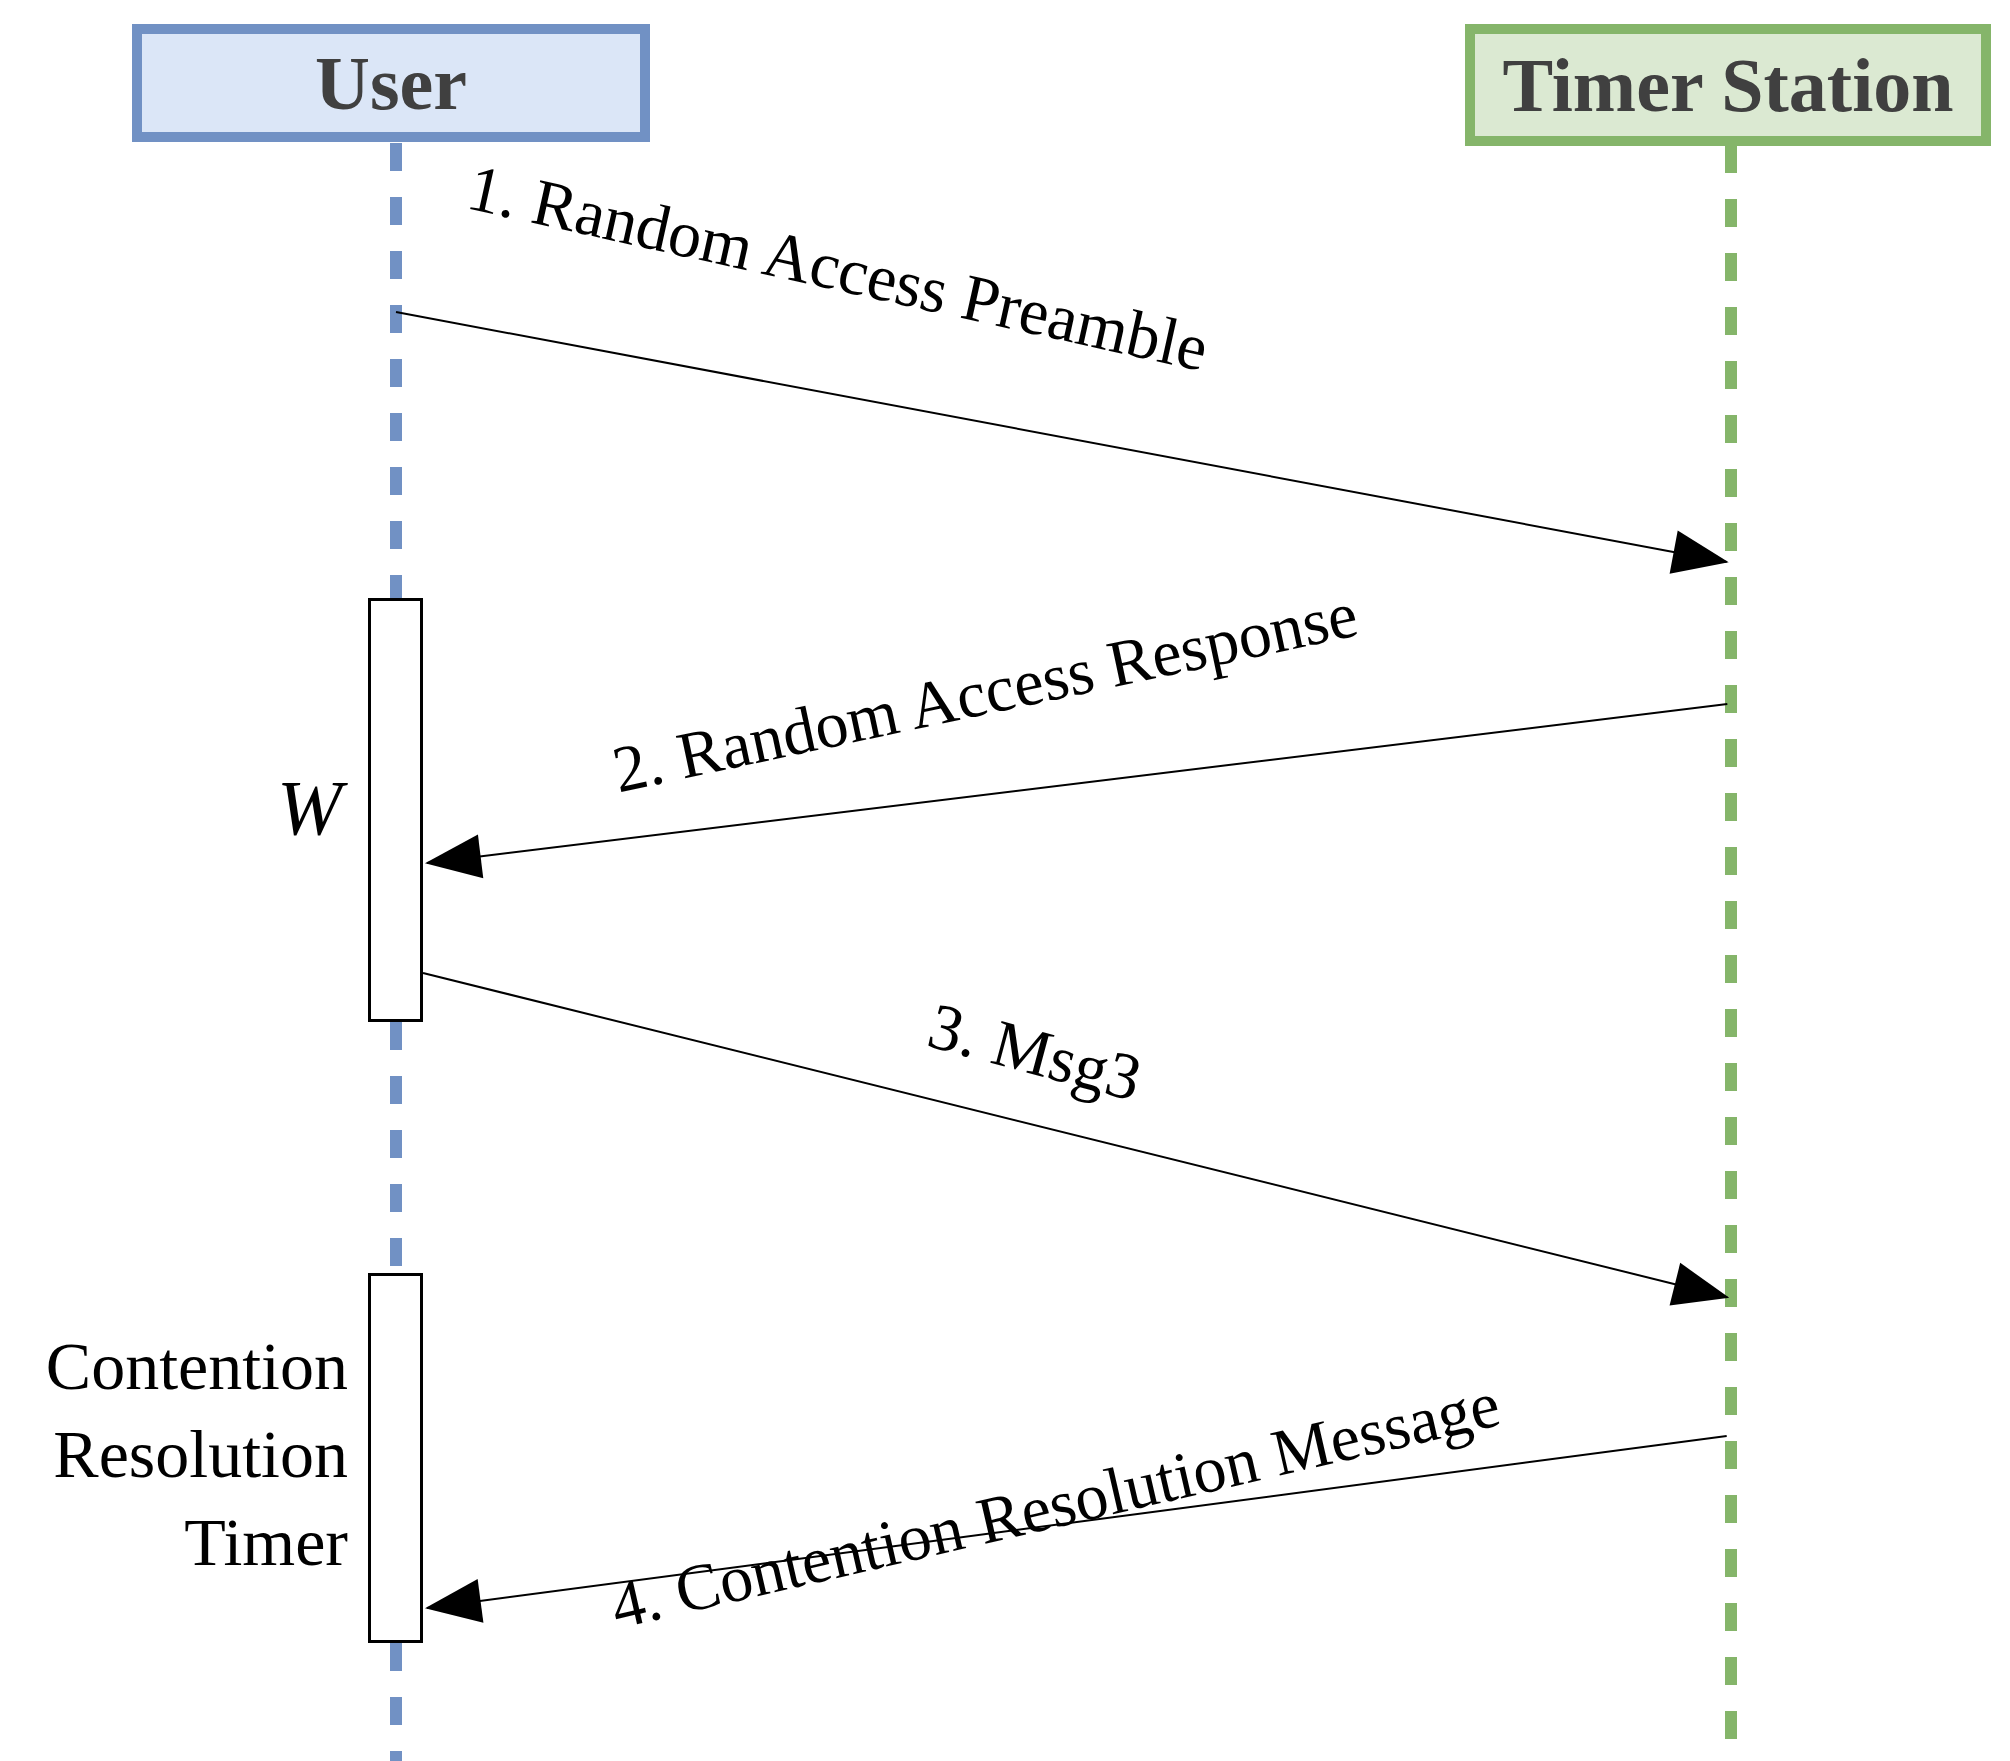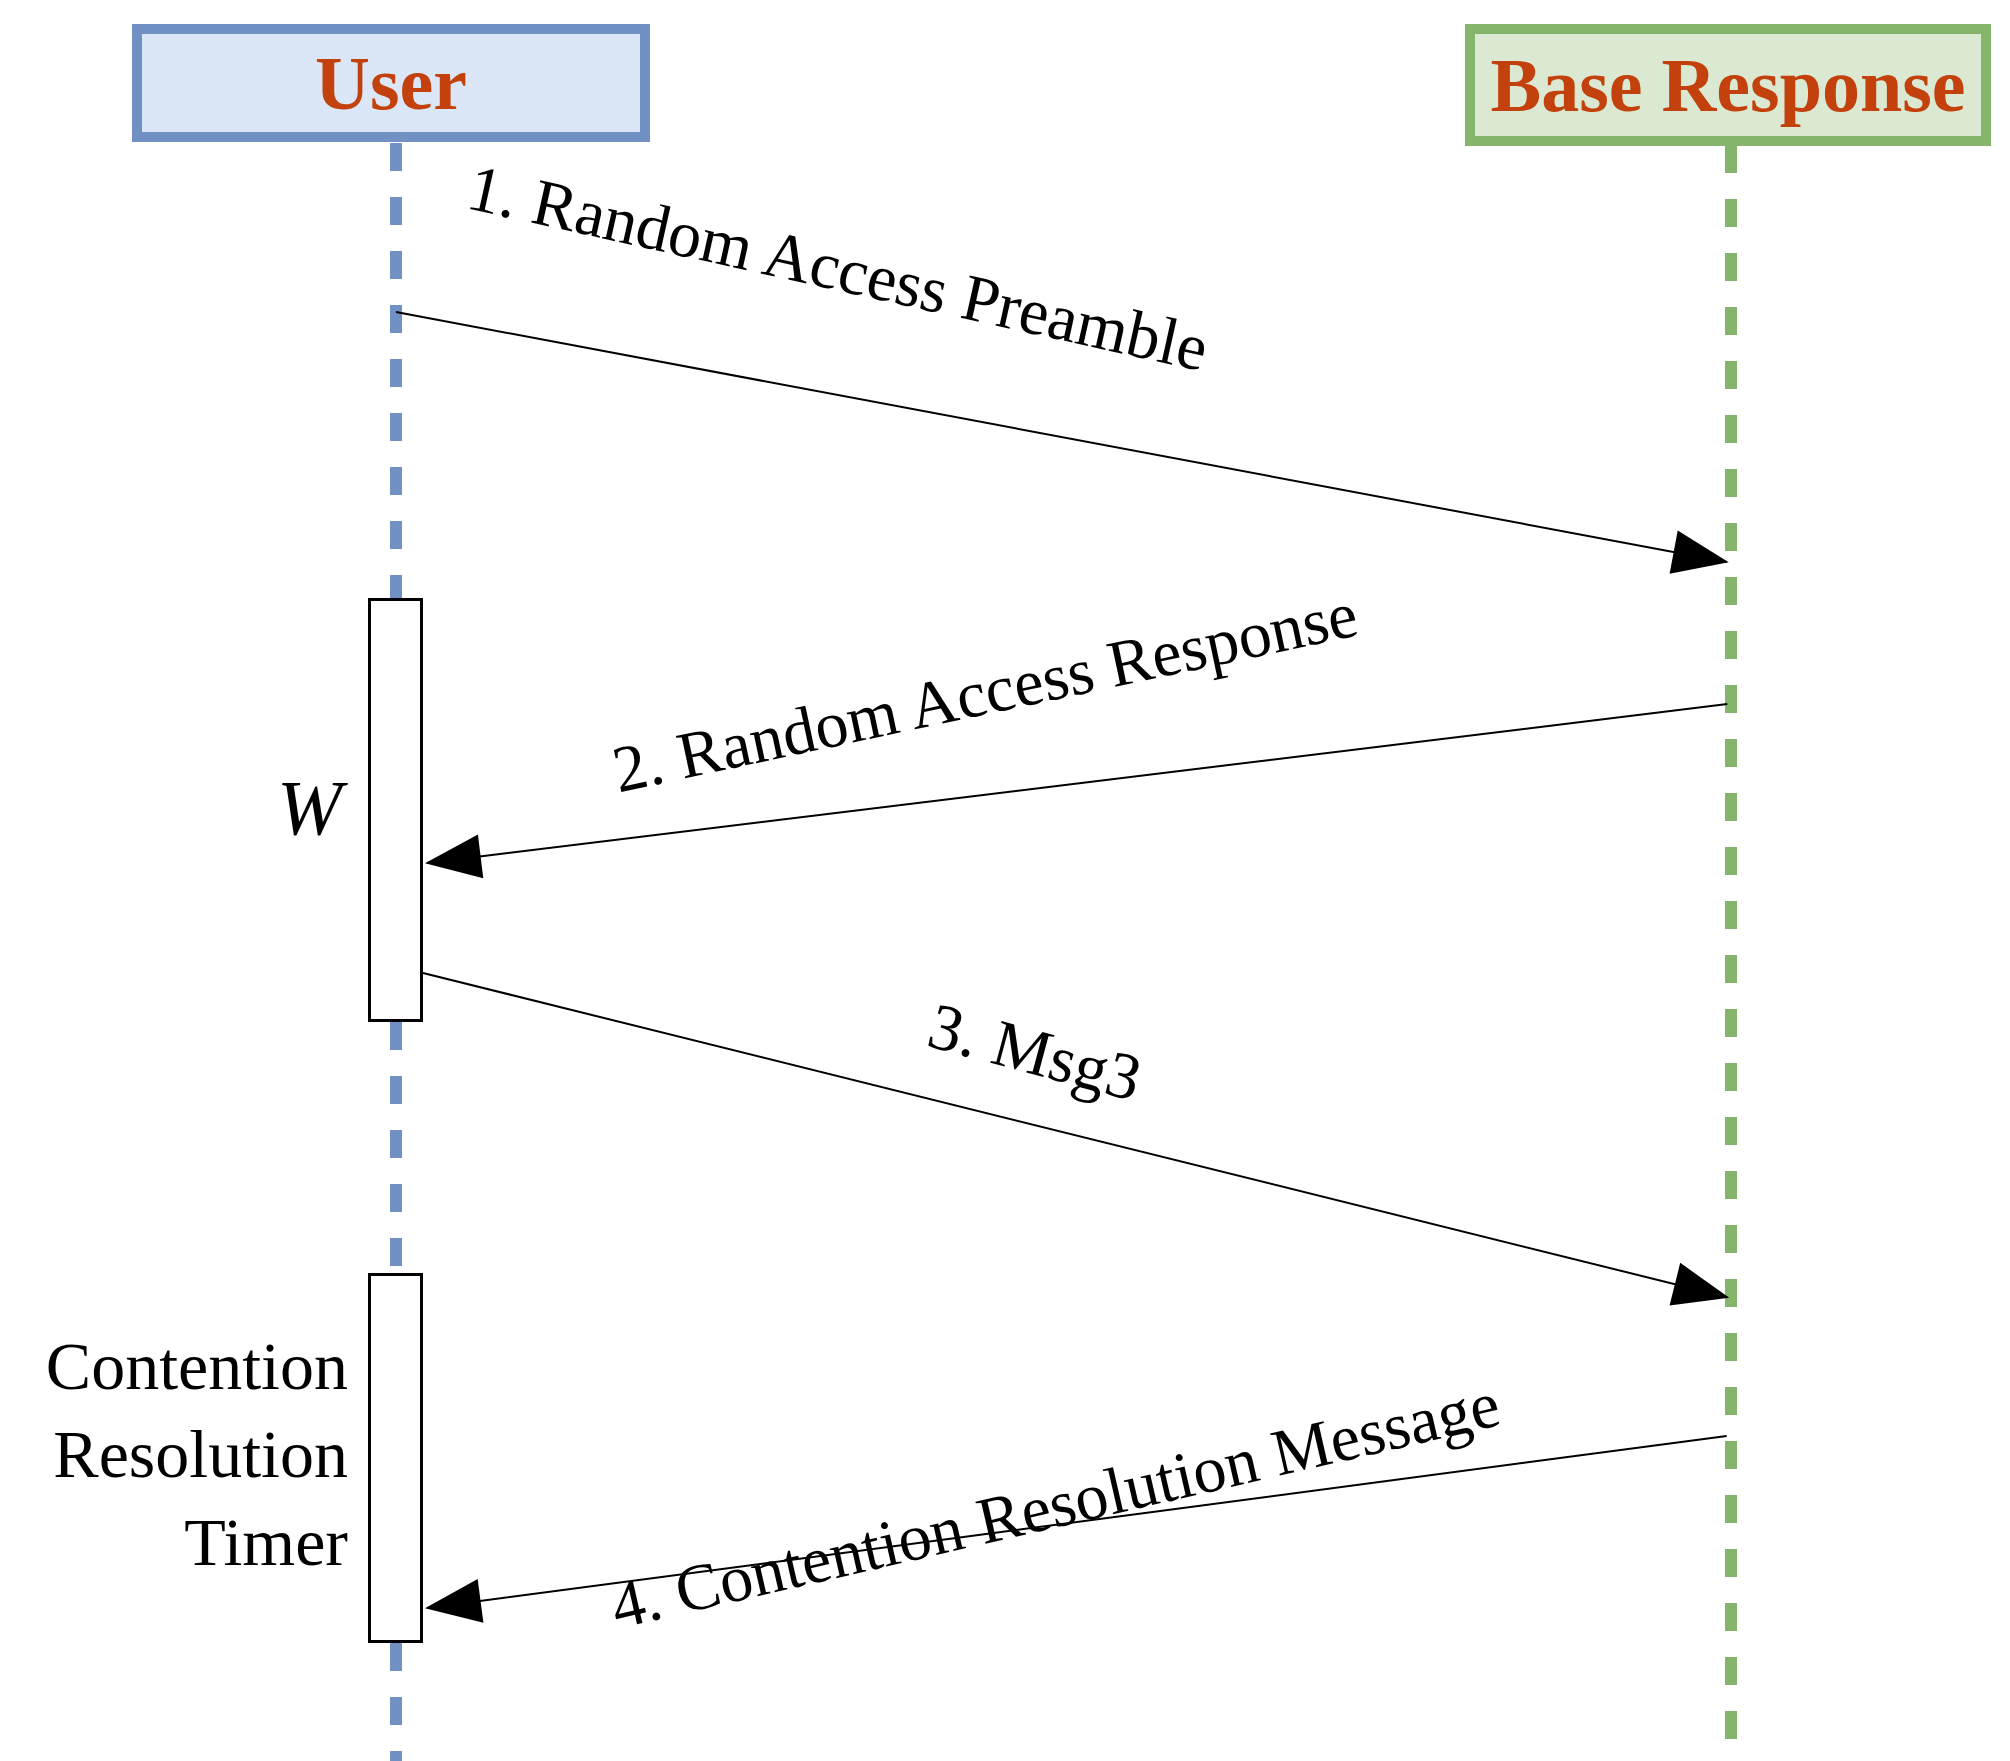--- a/index.html
+++ b/index.html
@@ -2,21 +2,21 @@
 <html><head>
 <meta charset="utf-8">
 <style>
   html,body{margin:0;padding:0;background:#fff;}
   .stage{
     position:relative;width:2010px;height:1761px;background:#ffffff;
     font-family:"Liberation Serif","DejaVu Serif",serif;overflow:hidden;
   }
   .actor-box{
     position:absolute;box-sizing:border-box;display:flex;align-items:center;justify-content:center;
-    font-weight:bold;font-size:76px;color:#c2410c;z-index:4;
+    font-weight:bold;font-size:76px;color:#404040;z-index:4;
   }
   .actor-user{left:132px;top:24px;width:518px;height:118px;border:10px solid #7191C4;background:#DBE6F7;}
   .actor-base{left:1465px;top:24px;width:526px;height:122px;border:10px solid #85B56A;background:#DBE9D2;}
   .lifeline{position:absolute;width:12px;z-index:1;}
   .lifeline.blue{background:repeating-linear-gradient(180deg,#7191C4 0 28px,transparent 28px 54px);}
   .lifeline.green{background:repeating-linear-gradient(180deg,#85B56A 0 28px,transparent 28px 54px);}
   .ll-u-a{left:390px;top:143px;height:455px;}
   .ll-u-b{left:390px;top:1022px;height:251px;}
   .ll-u-c{left:390px;top:1643px;height:118px;}
   .ll-b{left:1725px;top:145px;height:1616px;}
@@ -48,21 +48,21 @@
 </style>
 </head>
 <body>
 
 <div class="stage">
 
   <div class="actor-box actor-user">
     <span>User</span>
   </div>
   <div class="actor-box actor-base">
-    <span>Base Response</span>
+    <span>Timer Station</span>
   </div>
 
   <div class="lifeline blue ll-u-a"></div>
   <div class="lifeline blue ll-u-b"></div>
   <div class="lifeline blue ll-u-c"></div>
   <div class="lifeline green ll-b"></div>
 
   <div class="activation act-w"></div>
   <div class="activation act-crt"></div>
 

